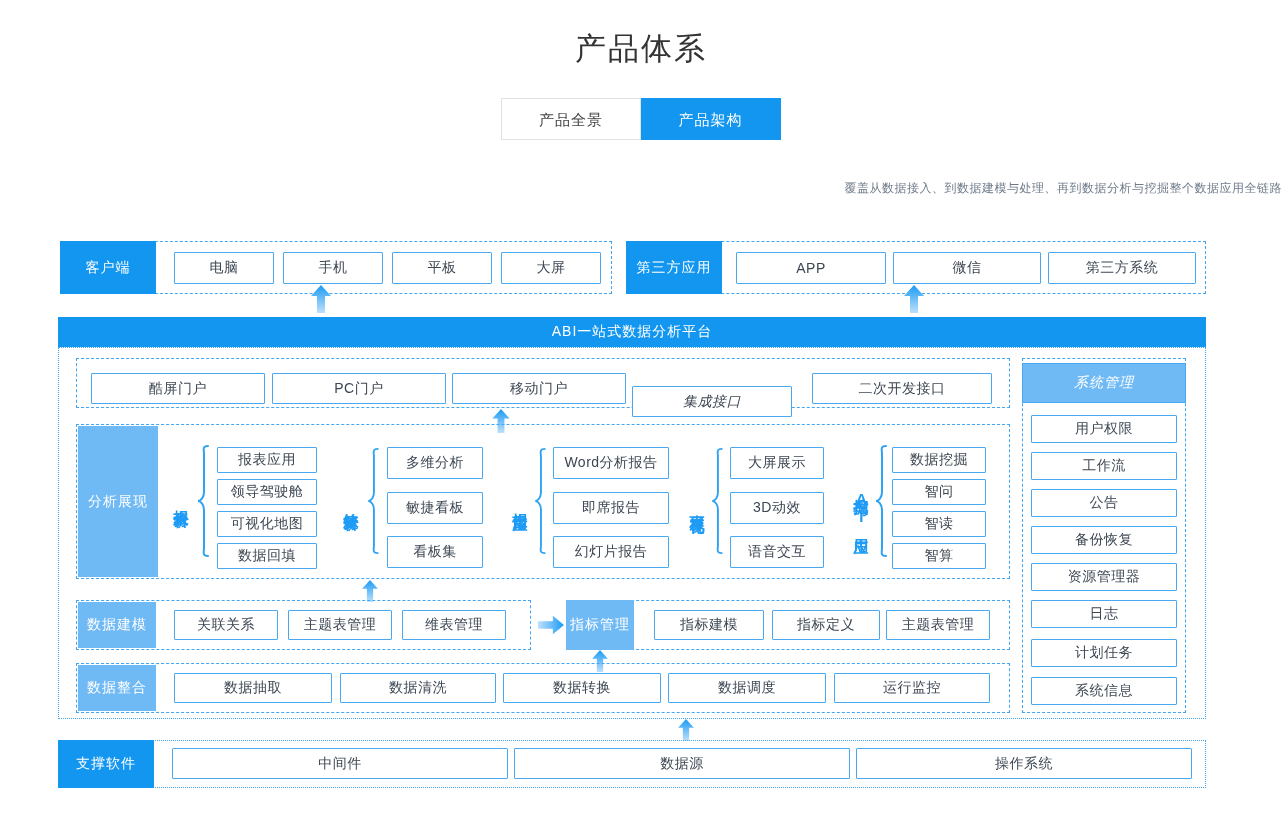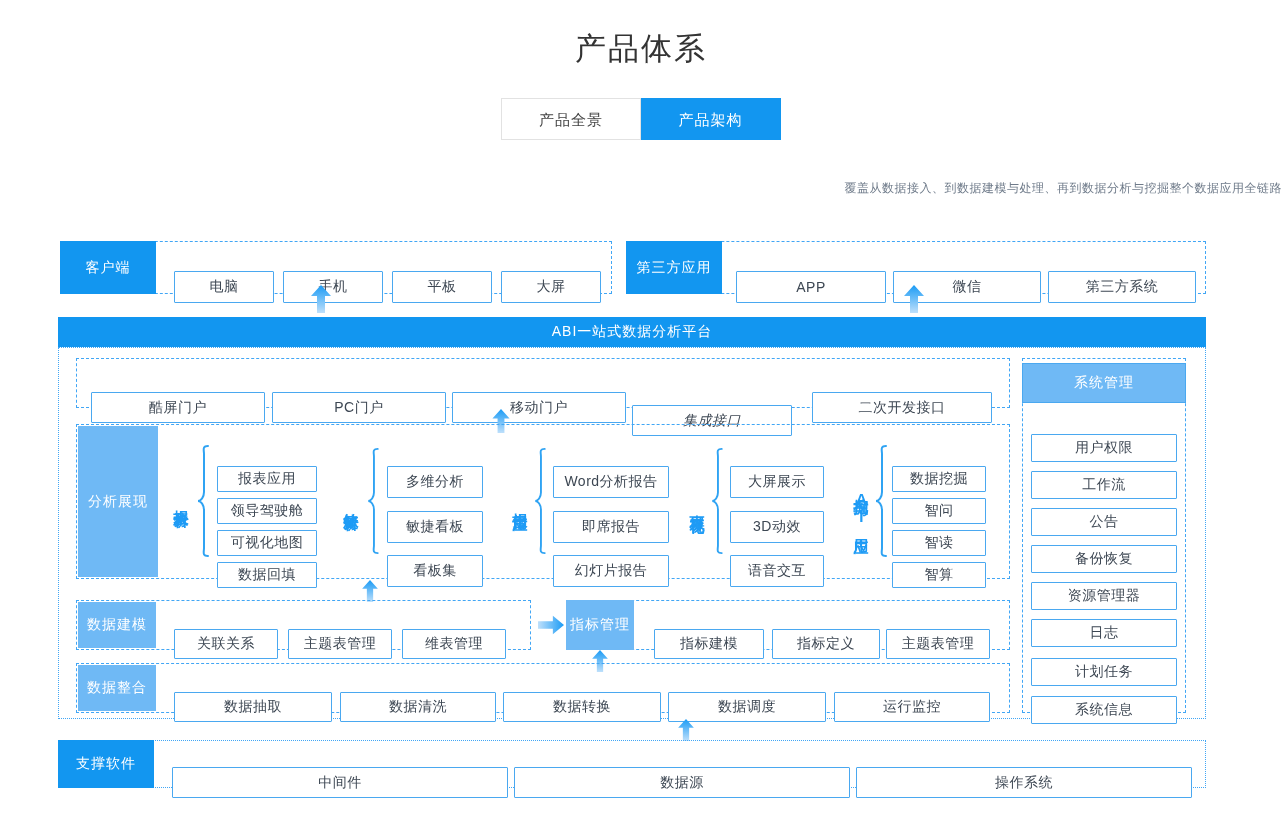--- a/index.html
+++ b/index.html
@@ -97,21 +97,20 @@
     position: absolute;
     border: 1px solid #4aa8f0;
     background: #fff;
     color: #3d4753;
     font-size: 14px;
     display: flex;
     align-items: center;
     justify-content: center;
     border-radius: 1px;
     letter-spacing: .5px;
-    margin-top: 19px;
   }
 
   .platform-bar {
     position: absolute;
     background: #1296f0;
     color: #fff;
     font-size: 14px;
     display: flex;
     align-items: center;
     justify-content: center;
@@ -283,21 +282,21 @@
 
   <div class="dashbox" style="left:76px; top:663px; width:934px; height:50px;"></div>
   <div class="lbl-light" style="left:78px; top:665px; width:78px; height:46px;">数据整合</div>
   <div class="box" style="left:174px; top:673px; width:158px; height:30px;">数据抽取</div>
   <div class="box" style="left:340px; top:673px; width:156px; height:30px;">数据清洗</div>
   <div class="box" style="left:503px; top:673px; width:158px; height:30px;">数据转换</div>
   <div class="box" style="left:668px; top:673px; width:158px; height:30px;">数据调度</div>
   <div class="box" style="left:834px; top:673px; width:156px; height:30px;">运行监控</div>
 
   <div class="dashbox" style="left:1022px; top:358px; width:164px; height:355px;"></div>
-  <div class="sysmgr-title" style="left:1022px; top:363px; width:164px; height:40px;">系统管理</div>
+  <div class="sysmgr-title" style="left:1022px; top:363px; width:164px; height:40px;font-style:italic;">系统管理</div>
   <div class="box" style="left:1031px; top:415px; width:146px; height:28px;">用户权限</div>
   <div class="box" style="left:1031px; top:452px; width:146px; height:28px;">工作流</div>
   <div class="box" style="left:1031px; top:489px; width:146px; height:28px;">公告</div>
   <div class="box" style="left:1031px; top:526px; width:146px; height:28px;">备份恢复</div>
   <div class="box" style="left:1031px; top:563px; width:146px; height:28px;">资源管理器</div>
   <div class="box" style="left:1031px; top:600px; width:146px; height:28px;">日志</div>
   <div class="box" style="left:1031px; top:639px; width:146px; height:28px;">计划任务</div>
   <div class="box" style="left:1031px; top:677px; width:146px; height:28px;">系统信息</div>
 
   <svg class="arrow-up" style="left:676px; top:719px;" width="20" height="22" viewBox="0 0 22 28">

